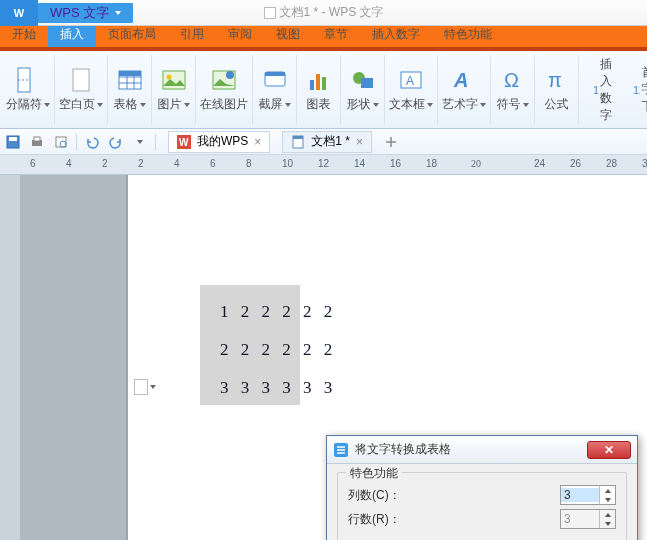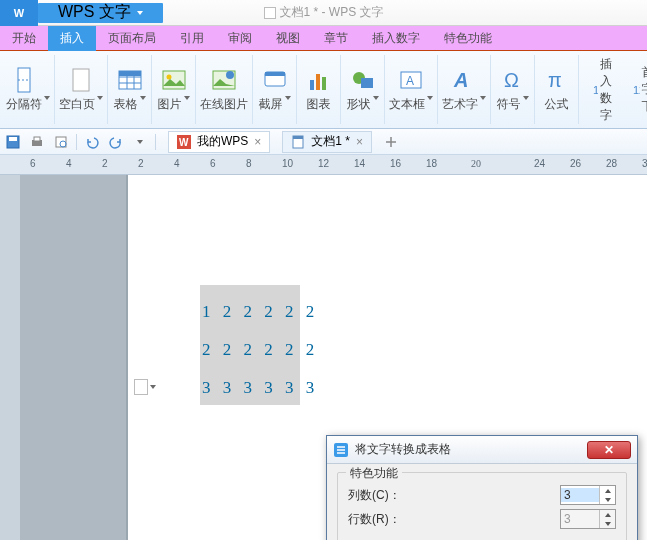--- a/index.html
+++ b/index.html
@@ -1,47 +1,47 @@
 <!DOCTYPE html>
 <html><head>
 <meta charset="utf-8">
 <style>
 html,body{margin:0;padding:0;font-family:"Microsoft YaHei","Segoe UI",sans-serif;font-size:12px;background:#fff;overflow:hidden}
 *{box-sizing:border-box}
 .titlebar{height:26px;background:linear-gradient(#fdfdfd,#f5f5f5);border-bottom:1px solid #d0d0d0;display:flex;align-items:center;color:#888;position:relative}
 .app-logo{width:38px;height:26px;background:#2e8bde;color:#fff;display:flex;align-items:center;justify-content:center;font-weight:bold;font-size:11px}
-.app-name-chip{height:20px;margin:3px 0 3px 0;padding:0 20px;background:#3c9be8;color:#000000;display:flex;align-items:center;font-size:16px;border-radius:1px;gap:4px}
+.app-name-chip{height:20px;margin:3px 0 3px 0;padding:0 12px;background:#3c9be8;color:#4c1d95;display:flex;align-items:center;font-size:13px;border-radius:1px;gap:4px}
 .app-name-chip .tri{width:0;height:0;border-left:3px solid transparent;border-right:3px solid transparent;border-top:4px solid #fff;margin-left:2px}
 .doc-title{position:absolute;left:50%;transform:translateX(-50%);display:flex;align-items:center;gap:4px;color:#9a9a9a}
 .doc-title .smallicon{width:12px;height:12px;border:1px solid #bcbcbc;background:#fff;position:relative}
-.tabs{height:25px;background:#f0abfc;display:flex;align-items:flex-start;border-bottom:1px solid #c2410c}
+.tabs{height:25px;background:#f97316;display:flex;align-items:flex-end;border-bottom:4px solid #c2410c}
 .tab{padding:0 12px;height:25px;display:flex;align-items:center;color:#4d4d4d;cursor:pointer}
 .tab.active{background:#3c9be8;color:#fff}
 .ribbon{height:78px;background:linear-gradient(#f7fbff,#eaf3fc);border-bottom:1px solid #b0c8e0;display:flex;align-items:stretch;padding:4px 2px;gap:6px;overflow:hidden}
 .rgroup{display:flex;flex-direction:column;align-items:center;justify-content:center;gap:2px;padding:0 4px;border-right:1px solid #d5e4f2;min-width:44px}
 .rgroup .ico{width:28px;height:28px;display:flex;align-items:center;justify-content:center}
-.rgroup .lbl{font-size:12px;color:#4a4a4a;white-space:nowrap;display:flex;align-items:flex-start;gap:2px}
+.rgroup .lbl{font-size:12px;color:#4a4a4a;white-space:nowrap;display:flex;align-items:center;gap:2px}
 .tri-s{width:0;height:0;border-left:3px solid transparent;border-right:3px solid transparent;border-top:4px solid #6a6a6a}
 .ribbon-right{display:flex;align-items:center;gap:6px;padding:0 4px}
 .ribbon-right .smbtn{display:flex;align-items:center;gap:2px;padding:2px 2px;color:#444}
 .qat{height:26px;background:linear-gradient(#fafcff,#edf4fb);border-bottom:1px solid #c8d8e8;display:flex;align-items:center;padding:0 4px;gap:6px}
 .qat .qico{width:18px;height:18px;display:flex;align-items:center;justify-content:center}
 .qat .sep{width:1px;height:16px;background:#c8d8e8}
 .doc-tab{height:22px;display:flex;align-items:center;padding:0 8px;border:1px solid #c8d8e8;background:#fff;margin-left:6px;gap:6px;font-size:12px}
 .doc-tab.active{background:#eaf3fc}
 .doc-tab .x{color:#888;cursor:pointer}
 .rulerbar{height:20px;background:#dfe8f0;border-bottom:1px solid #b8c8d8;position:relative;overflow:hidden;color:#5a6a78;font-size:10px}
 .ruler-num{position:absolute;top:3px}
 .workspace{position:relative;background:#9aa7b0;height:371px}
 .gutter{position:absolute;left:0;top:0;width:20px;height:100%;background:#c9d3db}
 .vgutter{position:absolute;left:20px;top:0;width:106px;height:100%;background:#aeb9c2}
 .paper{position:absolute;left:128px;top:0;right:0;height:100%;background:#fff}
 .left-floater{position:absolute;left:134px;top:204px;display:flex;align-items:center;gap:2px;color:#a8a8a8}
 .left-floater .sheet{width:14px;height:16px;border:1px solid #bcbcbc;background:#fff}
-.selblock{position:absolute;left:200px;top:110px;width:100px;height:120px;background:#d6d6d6;font-family:"Times New Roman",serif;font-size:17px;color:#0369a1;letter-spacing:4px;padding:8px 2px;line-height:38px;white-space:pre}
+.selblock{position:absolute;left:200px;top:110px;width:100px;height:120px;background:#d6d6d6;font-family:"Times New Roman",serif;font-size:17px;color:#0f172a;letter-spacing:4px;padding:8px 20px;line-height:38px;white-space:pre}
 .dialog{position:absolute;left:326px;top:260px;width:312px;background:#f0f0f0;border:1px solid #5a7aa0;box-shadow:2px 2px 8px rgba(0,0,0,0.35);font-size:12px}
 .dlg-title{height:28px;background:linear-gradient(#fefefe,#e8eef5);border-bottom:1px solid #c0ccd8;display:flex;align-items:center;padding:0 6px;gap:6px;color:#333}
 .dlg-title .fill{flex:1}
 .dlg-close{width:44px;height:18px;background:linear-gradient(#e57373,#c93434);border:1px solid #a02020;border-radius:3px;display:flex;align-items:center;justify-content:center;color:#fff;font-weight:bold;font-size:12px}
 .dlg-body{padding:8px 10px;color:#333}
 .fieldset{border:1px solid #cfcfcf;border-radius:2px;padding:8px 10px 10px;margin-bottom:8px;position:relative}
 .fieldset .legend{position:absolute;top:-8px;left:8px;background:#f0f0f0;padding:0 4px;color:#333}
 .frow{display:flex;align-items:center;margin:4px 0;gap:12px}
 .frow label{width:80px}
 .spinner{display:flex;align-items:center;width:56px;height:20px;border:1px solid #9a9a9a;background:#fff}

